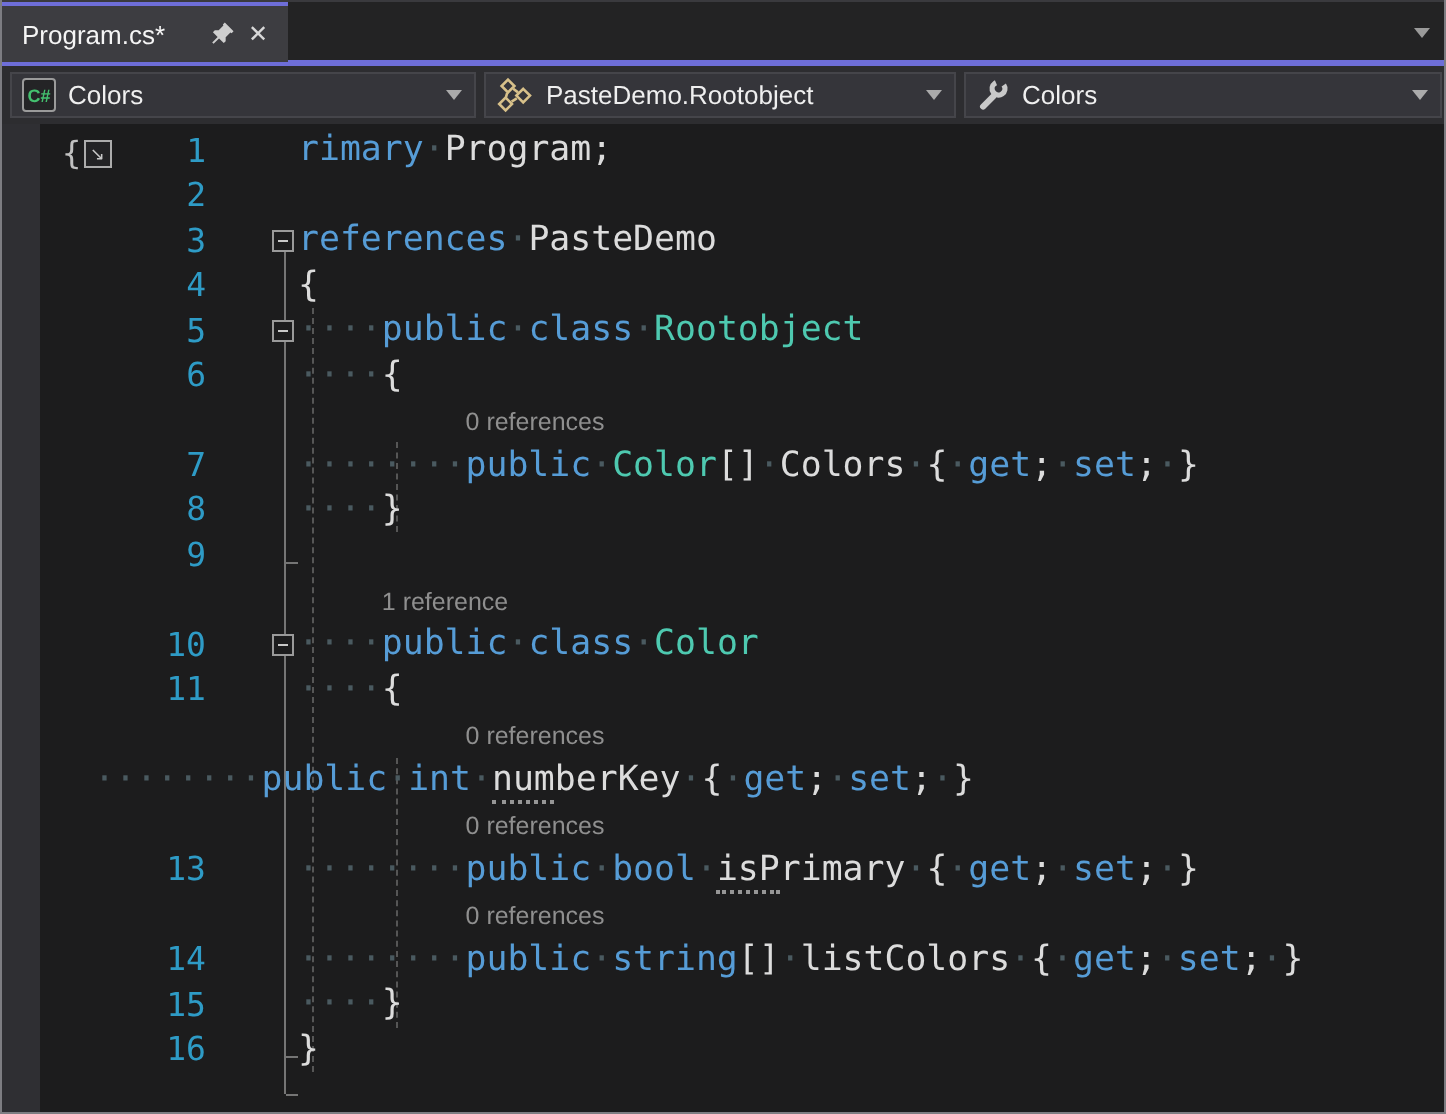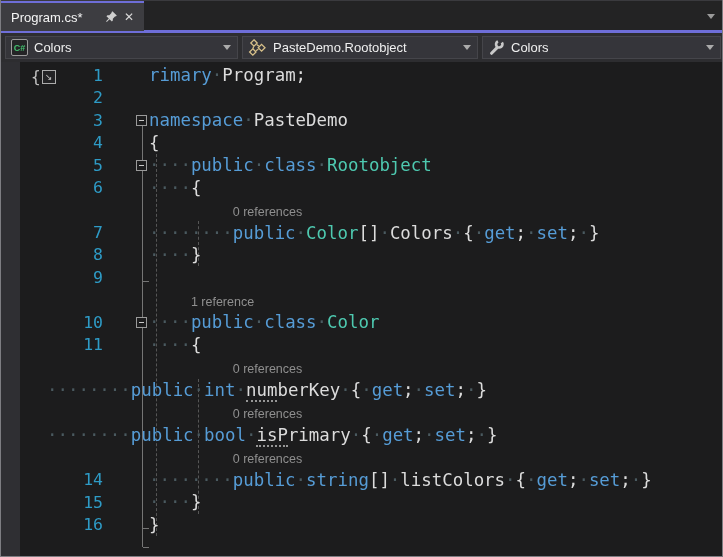--- a/index.html
+++ b/index.html
@@ -144,21 +144,21 @@
         <div class="row">
           <span class="num">1</span>
           <div class="content"><span class="tok-kw">rimary</span><span class="tok-ws">·</span><span class="tok-plain">Program;</span></div>
         </div>
         <div class="row">
           <span class="num">2</span>
           <div class="content"></div>
         </div>
         <div class="row">
           <span class="num">3</span>
-          <div class="content"><span class="tok-kw">namespace</span><span class="tok-ws">·</span><span class="tok-plain">PasteDemo</span></div>
+          <div class="content"><span class="tok-kw">references</span><span class="tok-ws">·</span><span class="tok-plain">PasteDemo</span></div>
           <span class="foldbox">
             <i></i>
           </span>
         </div>
         <div class="row">
           <span class="num">4</span>
           <div class="content"><span class="tok-plain">{</span></div>
         </div>
         <div class="row">
           <span class="num">5</span>
@@ -207,20 +207,21 @@
           <div class="content"><span class="invis">········</span><span class="lens">0 references</span></div>
         </div>
         <div class="row">
           <div class="content"><span class="tok-ws">········</span><span class="tok-kw">public</span><span class="tok-ws">·</span><span class="tok-kw">int</span><span class="tok-ws">·</span><span class="tok-plain tok-sugg">num</span><span class="tok-plain">berKey</span><span class="tok-ws">·</span><span class="tok-plain">{</span><span class="tok-ws">·</span><span class="tok-kw">get</span><span class="tok-plain">;</span><span class="tok-ws">·</span><span class="tok-kw">set</span><span class="tok-plain">;</span><span class="tok-ws">·</span><span class="tok-plain">}</span></div>
         </div>
         <div class="row">
           <span class="num"></span>
           <div class="content"><span class="invis">········</span><span class="lens">0 references</span></div>
         </div>
         <div class="row">
+          <span class="num">13</span>
           <div class="content"><span class="tok-ws">········</span><span class="tok-kw">public</span><span class="tok-ws">·</span><span class="tok-kw">bool</span><span class="tok-ws">·</span><span class="tok-plain tok-sugg">isP</span><span class="tok-plain">rimary</span><span class="tok-ws">·</span><span class="tok-plain">{</span><span class="tok-ws">·</span><span class="tok-kw">get</span><span class="tok-plain">;</span><span class="tok-ws">·</span><span class="tok-kw">set</span><span class="tok-plain">;</span><span class="tok-ws">·</span><span class="tok-plain">}</span></div>
         </div>
         <div class="row">
           <span class="num"></span>
           <div class="content"><span class="invis">········</span><span class="lens">0 references</span></div>
         </div>
         <div class="row">
           <span class="num">14</span>
           <div class="content"><span class="tok-ws">········</span><span class="tok-kw">public</span><span class="tok-ws">·</span><span class="tok-kw">string</span><span class="tok-plain">[]</span><span class="tok-ws">·</span><span class="tok-plain">listColors</span><span class="tok-ws">·</span><span class="tok-plain">{</span><span class="tok-ws">·</span><span class="tok-kw">get</span><span class="tok-plain">;</span><span class="tok-ws">·</span><span class="tok-kw">set</span><span class="tok-plain">;</span><span class="tok-ws">·</span><span class="tok-plain">}</span></div>
         </div>

